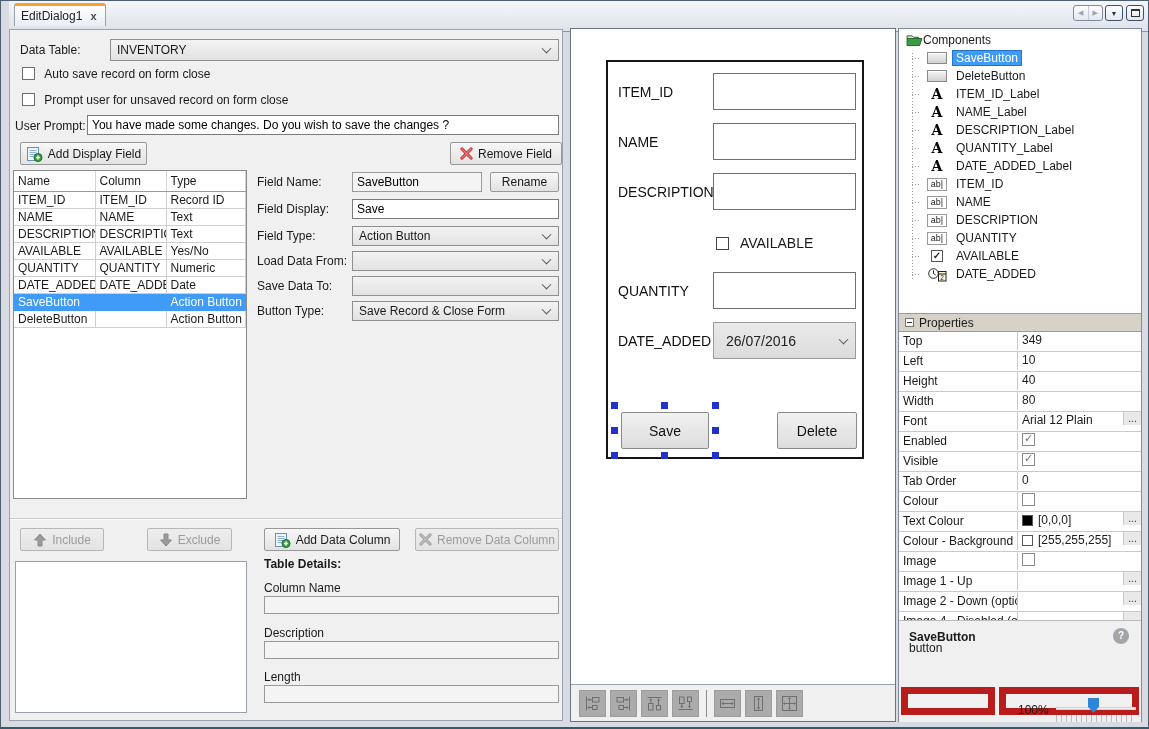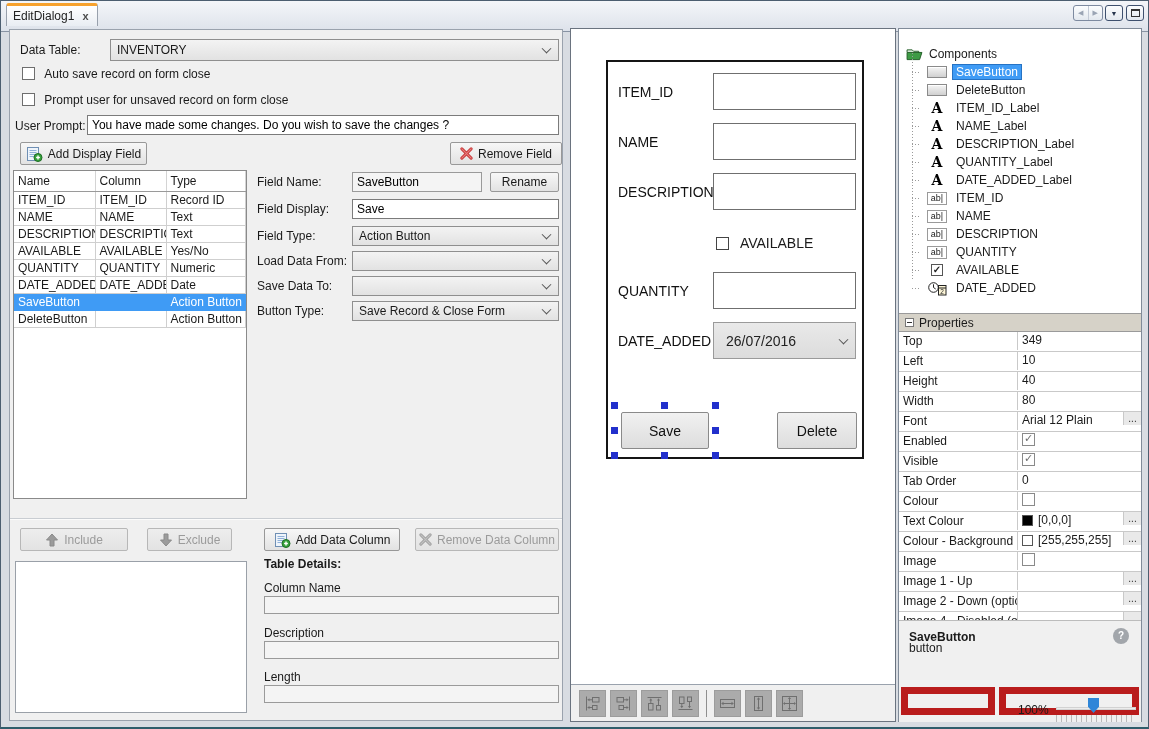--- a/index.html
+++ b/index.html
@@ -1,21 +1,21 @@
 <!DOCTYPE html>
 <html><head>
 <meta charset="utf-8">
 <style>
   * { margin:0; padding:0; box-sizing:border-box; }
   html,body { width:1149px; height:729px; overflow:hidden; }
   body { font-family:"Liberation Sans", sans-serif; font-size:12px; color:#1a1a1a; background:#d8dce2; position:relative; }
   .window { position:absolute; inset:0; border:1px solid #4c5e70; border-bottom:2px solid #2f5d6b; background:#d8dce2; }
 
   
-  .tabbar { position:absolute; left:0; right:0; top:0; height:31px; background:linear-gradient(#f4f6f9,#dde2ea); border-bottom:1px solid #8893a3; }
+  .tabbar { position:absolute; left:8px; right:0; top:0; height:31px; background:linear-gradient(#f4f6f9,#dde2ea); border-bottom:1px solid #8893a3; }
   .tab { position:absolute; left:5px; top:2px; width:92px; height:23px; background:linear-gradient(#ffffff,#e9edf3); border:1px solid #98a0ac; border-bottom:none; border-top:3px solid #f7a22e; border-radius:3px 3px 0 0; display:flex; align-items:center; padding:0 6px; gap:8px; }
   .tab-title { font-size:12px; color:#222; white-space:nowrap; }
   .tab-close { font-weight:bold; font-size:11px; color:#4a4a4a; cursor:default; }
   .navgroup { position:absolute; right:45px; top:4px; width:30px; height:16px; border:1px solid #7d8aa0; border-radius:3px; background:linear-gradient(#fcfdfe,#e3e8ef); display:flex; }
   .navbtn { flex:1; text-align:center; font-size:7px; line-height:14px; color:#9aa4b4; }
   .navbtn:first-child { border-right:1px solid #c3cad6; }
   .sqbtn { position:absolute; top:4px; width:18px; height:16px; border:1px solid #3e506e; border-radius:3px; background:linear-gradient(#fcfdfe,#e3e8ef); display:flex; align-items:center; justify-content:center; }
   .dropbtn { right:25px; font-size:7px; color:#26354d; }
   .maxbtn { right:4px; }
   .maxglyph { display:inline-block; width:9px; height:8px; border:1px solid #333; border-top-width:2px; }
@@ -52,21 +52,21 @@
   .cv-btn { position:absolute; width:100%; height:100%; background:linear-gradient(#f1f1f1,#dddddd); border:1px solid #8a8a8a; border-radius:2px; display:flex; align-items:center; justify-content:center; font-size:14px; color:#111; }
   .sel-wrap { position:absolute; }
   .handle { position:absolute; width:7px; height:7px; background:#2230cc; }
   .alignbar { position:absolute; left:0; right:0; bottom:0; height:37px; background:#f0f0f0; border-top:1px solid #9aa2ad; display:flex; align-items:center; padding-left:8px; gap:4px; }
   .tool-btn { width:27px; height:27px; background:#ababab; border:1px solid #9c9c9c; display:inline-flex; align-items:center; justify-content:center; padding:0; }
   .tb-sep { width:1px; height:27px; background:#8f8f8f; margin:0 3px; display:inline-block; }
 
   
   .right-panel { position:absolute; left:897px; top:27px; width:244px; height:694px; border:1px solid #808b99; background:#f0f0f0; }
   .tree-area { position:absolute; left:0; right:0; top:0; height:284px; background:#fff; overflow:hidden; }
-  .tree-header { display:flex; align-items:center; gap:6px; padding:18px 0 2px 7px; font-size:12px; }
+  .tree-header { display:flex; align-items:center; padding:4px 0 2px 7px; font-size:12px; }
   .tree-vline { position:absolute; left:13px; top:24px; width:1px; height:228px; background:repeating-linear-gradient(to bottom,#9a9a9a 0 1px,transparent 1px 3px); }
   .tree-row { position:relative; display:flex; align-items:center; height:18px; padding-left:13px; gap:4px; }
   .tree-stub { width:9px; height:1px; background:repeating-linear-gradient(to right,#9a9a9a 0 1px,transparent 1px 3px); }
   .tree-icon { width:24px; display:inline-flex; justify-content:center; align-items:center; }
   .tree-label { font-size:12px; padding:0 3px; white-space:nowrap; }
   .tree-row.selected .tree-label { background:#3f9bf5; color:#fff; outline:1px solid #2673c4; }
   .ic-btn { display:inline-block; width:20px; height:12px; background:linear-gradient(#f5f5f5,#d0d0d0); border:1px solid #8a8a8a; box-shadow:inset 0 1px 0 #fff; }
   .ic-A { font-family:"DejaVu Serif", serif; font-weight:bold; font-size:14px; line-height:13px; color:#000; }
   .ic-ab { display:inline-block; width:20px; height:13px; border:1px solid #9a9a9a; background:#fff; font-size:9px; line-height:11px; text-align:center; color:#222; }
   .ic-cb { display:inline-block; width:12px; height:12px; border:1px solid #555; background:#fff; font-size:10px; line-height:10px; text-align:center; font-weight:bold; color:#222; }
@@ -240,21 +240,21 @@
     </div>
 
     <span class="lbl" style="left:247px;top:274px">Button Type:</span>
     <div class="dd" style="left:342px;top:271px;width:207px;height:20px">
       <span>Save Record &amp; Close Form</span>
       <span class="chev"></span>
     </div>
 
     <div class="lp-divider"></div>
 
-    <button class="btn disabled" style="left:10px;top:498px;width:108px;height:23px">
+    <button class="btn disabled" style="left:10px;top:498px;width:84px;height:23px">
       <span class="icon" id="ico-up">
           <svg viewBox="0 0 14 14" width="14" height="14">
             <path d="M7 1 L12.5 7 L9 7 L9 13 L5 13 L5 7 L1.5 7 Z" fill="#9b9b9b" stroke="#8a8a8a"></path>
           </svg>
         </span>
       <span>Include</span>
     </button>
     <button class="btn disabled" style="left:137px;top:498px;width:85px;height:23px">
       <span class="icon" id="ico-down">
           <svg viewBox="0 0 14 14" width="14" height="14">

